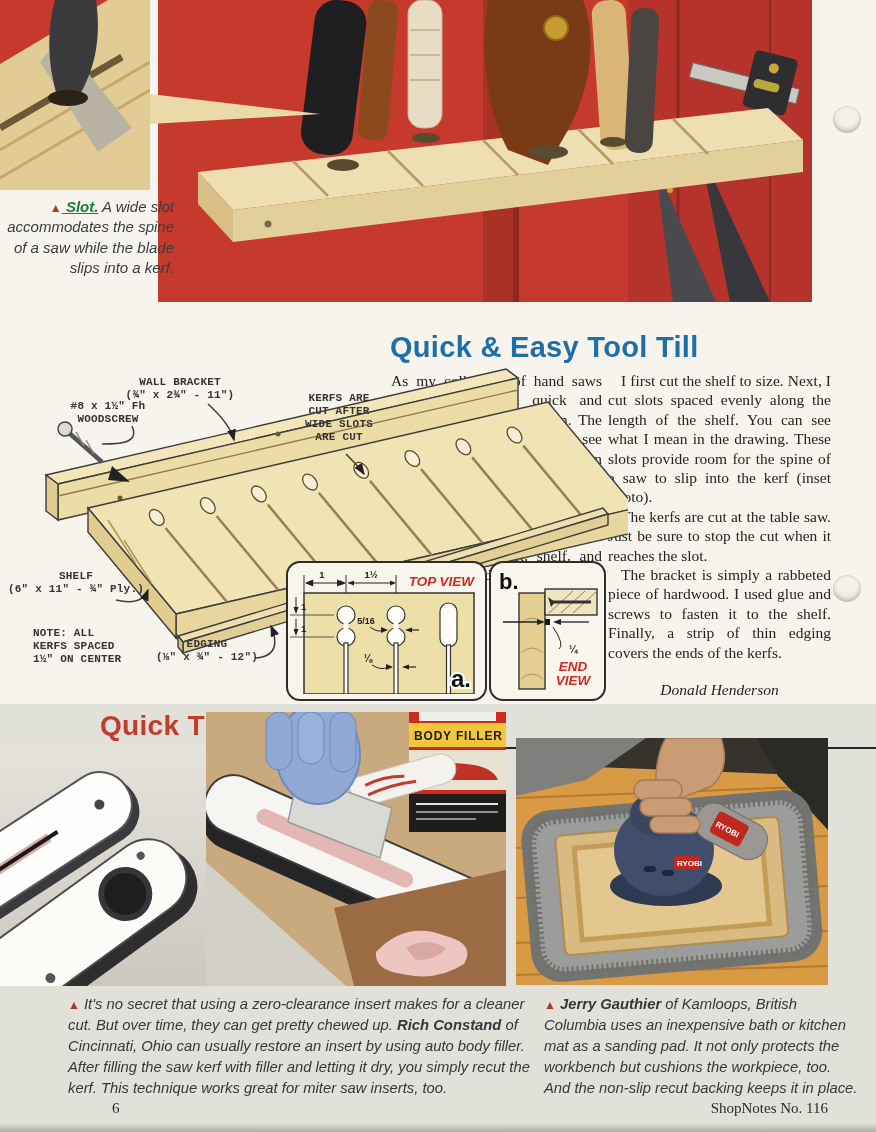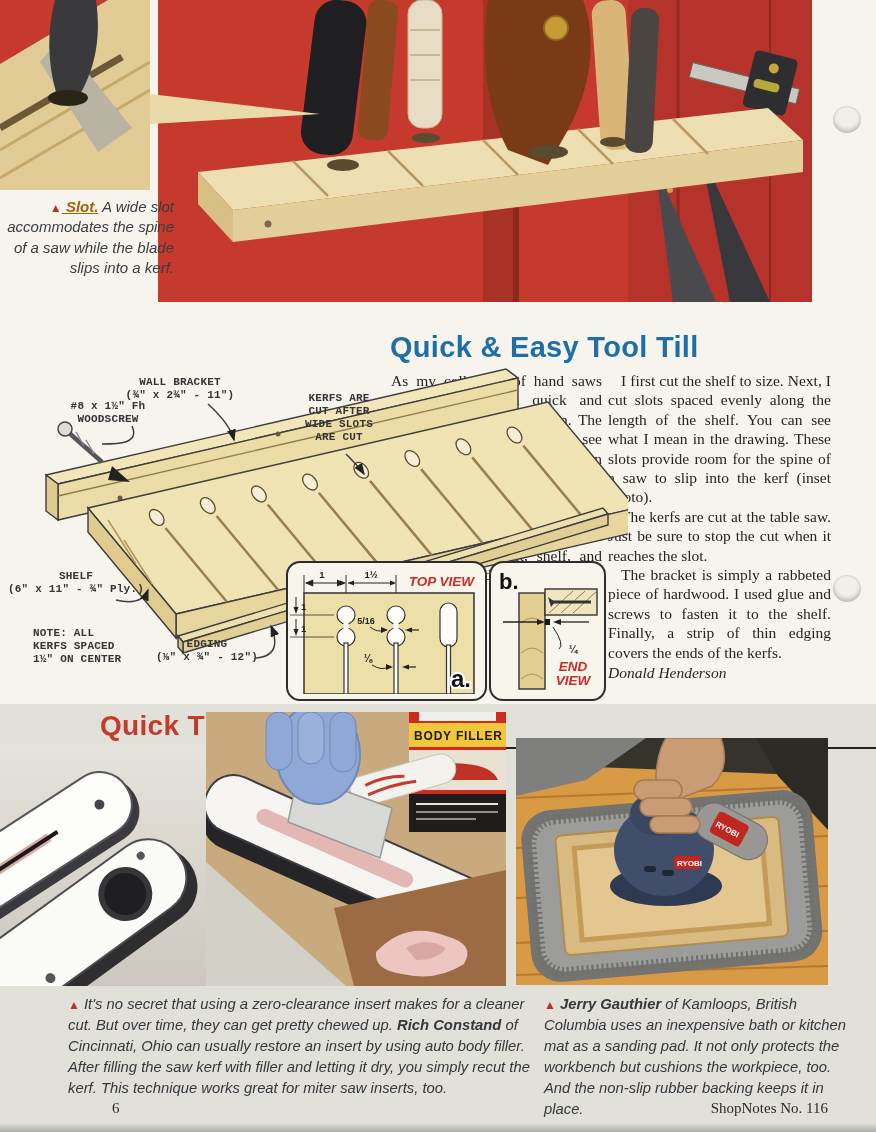--- a/index.html
+++ b/index.html
@@ -8,35 +8,35 @@
   .abs{position:absolute;}
 
   
   .photo-main{left:158px;top:0;width:654px;height:302px;}
   .photo-inset{left:0;top:0;width:150px;height:190px;}
   .callout-wedge{left:150px;top:92px;width:170px;height:34px;}
   .inset-caption{left:0;top:197px;width:174px;text-align:right;
       font-family:"Liberation Sans",sans-serif;font-style:italic;font-size:15px;
       line-height:1.36;color:#3a3d40;}
   .inset-caption .tri{color:#b5342a;font-style:normal;font-size:12px;}
-  .inset-caption b{color:#a16207;text-decoration:underline;}
+  .inset-caption b{color:#15803d;text-decoration:underline;}
 
   .punch-hole{width:28px;height:27px;border-radius:50%;background:#f2f0e9;
       box-shadow:inset 0 -3px 4px rgba(0,0,0,.22), inset 0 1px 2px rgba(0,0,0,.10);}
 
   
   .article-title{left:390px;top:331px;font-family:"Liberation Sans",sans-serif;
       font-weight:bold;font-size:29px;color:#1e6fa7;letter-spacing:.3px;}
   .col{font-size:15.5px;line-height:19.4px;text-align:justify;}
   .col1{left:391px;top:371px;width:211px;}
   .col2{left:608px;top:371px;width:223px;}
   .col p{margin:0;}
   .col2 p{text-indent:13px;}
   .sp{float:left;clear:left;}
-  .byline{text-align:left;font-style:italic;margin-top:1px;}
+  .byline{text-align:center;font-style:italic;margin-top:18px;}
 
   
   .diagram-svg{left:28px;top:368px;width:600px;height:340px;}
   .dlabel{font-family:Liberation Mono, monospace;font-size:11px;font-weight:bold;
       color:#353535;line-height:1.18;white-space:pre-line;text-align:center;letter-spacing:.2px;}
   .dlabel.left{text-align:left;}
   .inset-box{background:#f8f5ec;border:2.5px solid #2c2c2c;border-radius:14px;}
 
   
   .tips-section{left:0;top:704px;width:876px;height:428px;background:#e1e0d9;}
@@ -433,20 +433,20 @@
       <rect x="118" y="42" width="48" height="20" rx="10"></rect>
       <rect x="124" y="60" width="52" height="18" rx="9"></rect>
       <rect x="134" y="78" width="50" height="17" rx="8.5"></rect>
     </g>
   </svg>
 
   <div class="abs tip-caption tip1-caption">
     <span class="tri">▲</span><span> It's no secret that using a zero-clearance insert makes for a cleaner cut. But over time, they can get pretty chewed up. </span><b>Rich Constand</b><span> of Cincinnati, Ohio can usually restore an insert by using auto body filler. After filling the saw kerf with filler and letting it dry, you simply recut the kerf. This technique works great for miter saw inserts, too.</span>
   </div>
   <div class="abs tip-caption tip2-caption">
-    <span class="tri">▲</span><b> Jerry Gauthier</b><span> of Kamloops, British Columbia uses an inexpensive bath or kitchen mat as a sanding pad. It not only protects the workbench but cushions the workpiece, too. And the non-slip rubber backing keeps it in place.</span>
+    <span class="tri">▲</span><b> Jerry Gauthier</b><span> of Kamloops, British Columbia uses an inexpensive bath or kitchen mat as a sanding pad. It not only protects the workbench but cushions the workpiece, too. And the non-slip recut backing keeps it in place.</span>
   </div>
 
   <div class="abs footer-page">6</div>
   <div class="abs footer-mag">ShopNotes No. 116</div>
   <div class="abs bottom-band"></div>
 
 </div>
 
 </body></html>

